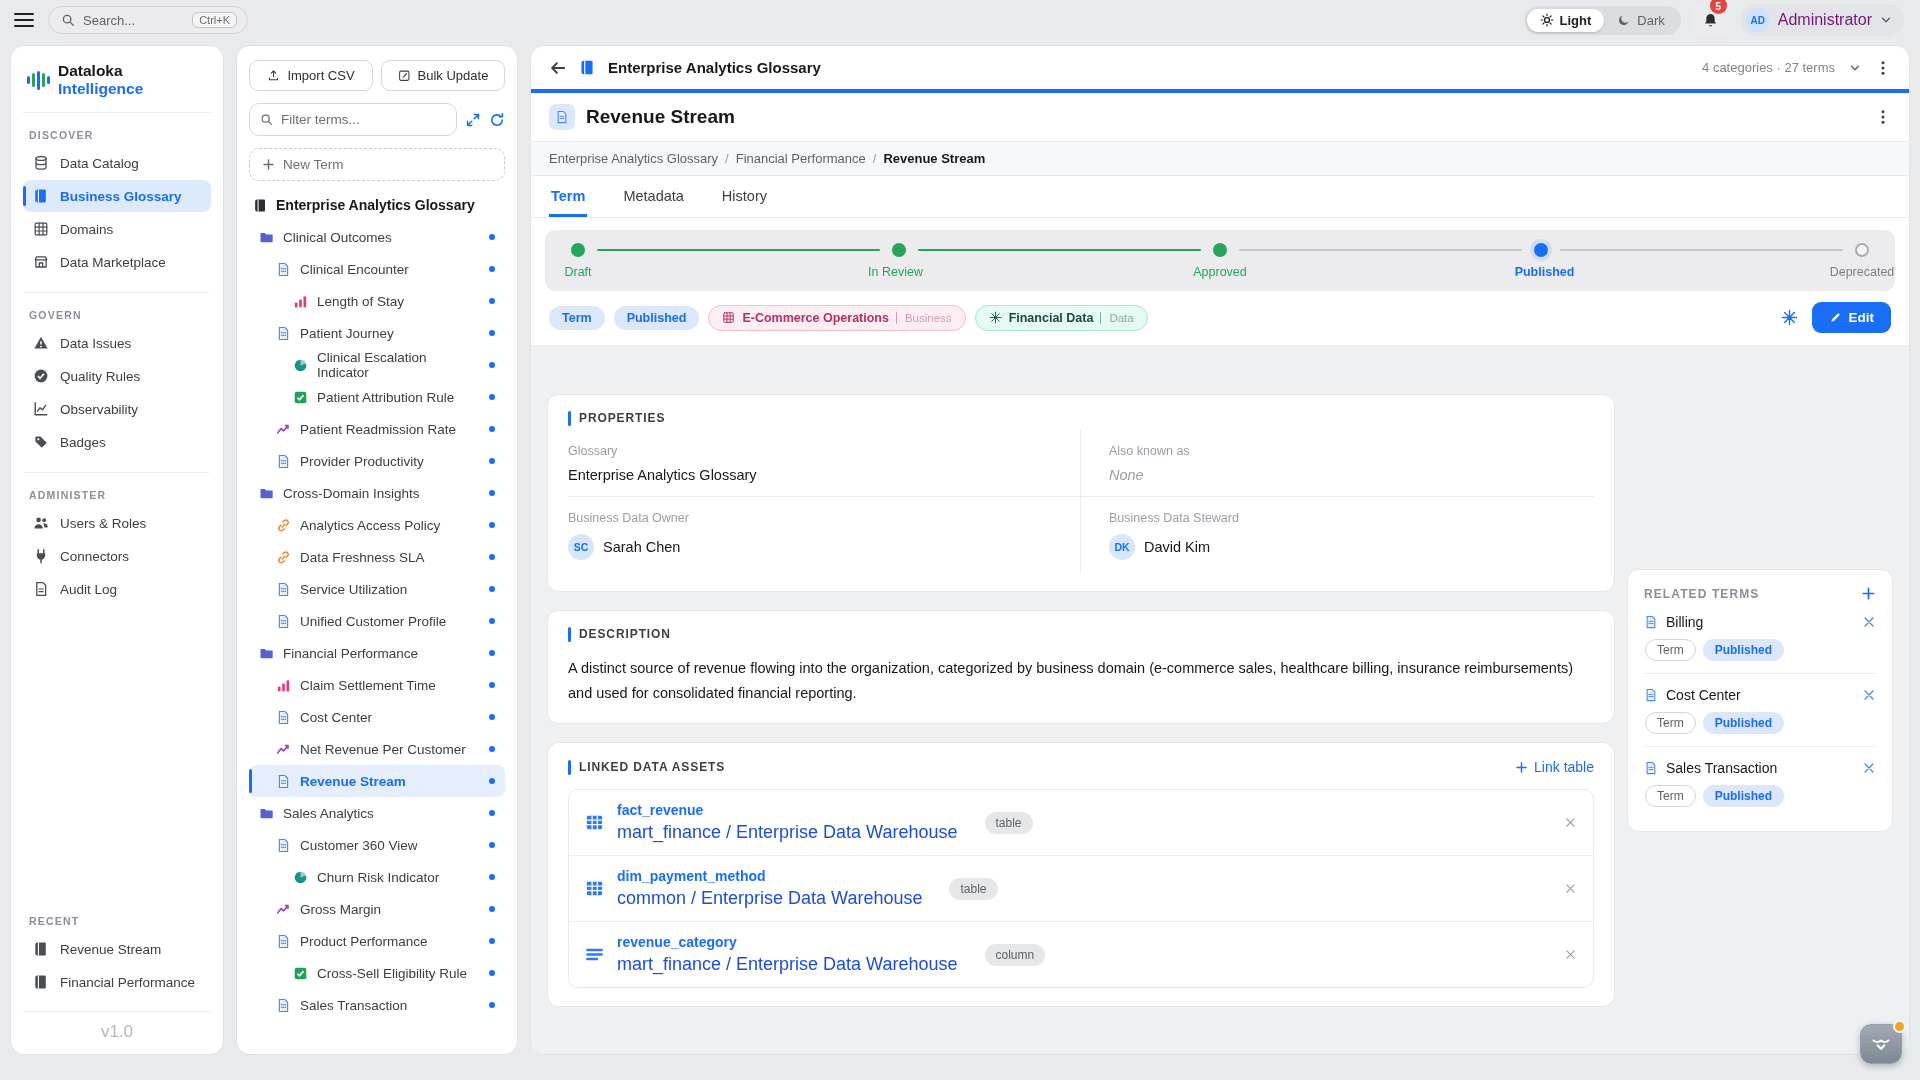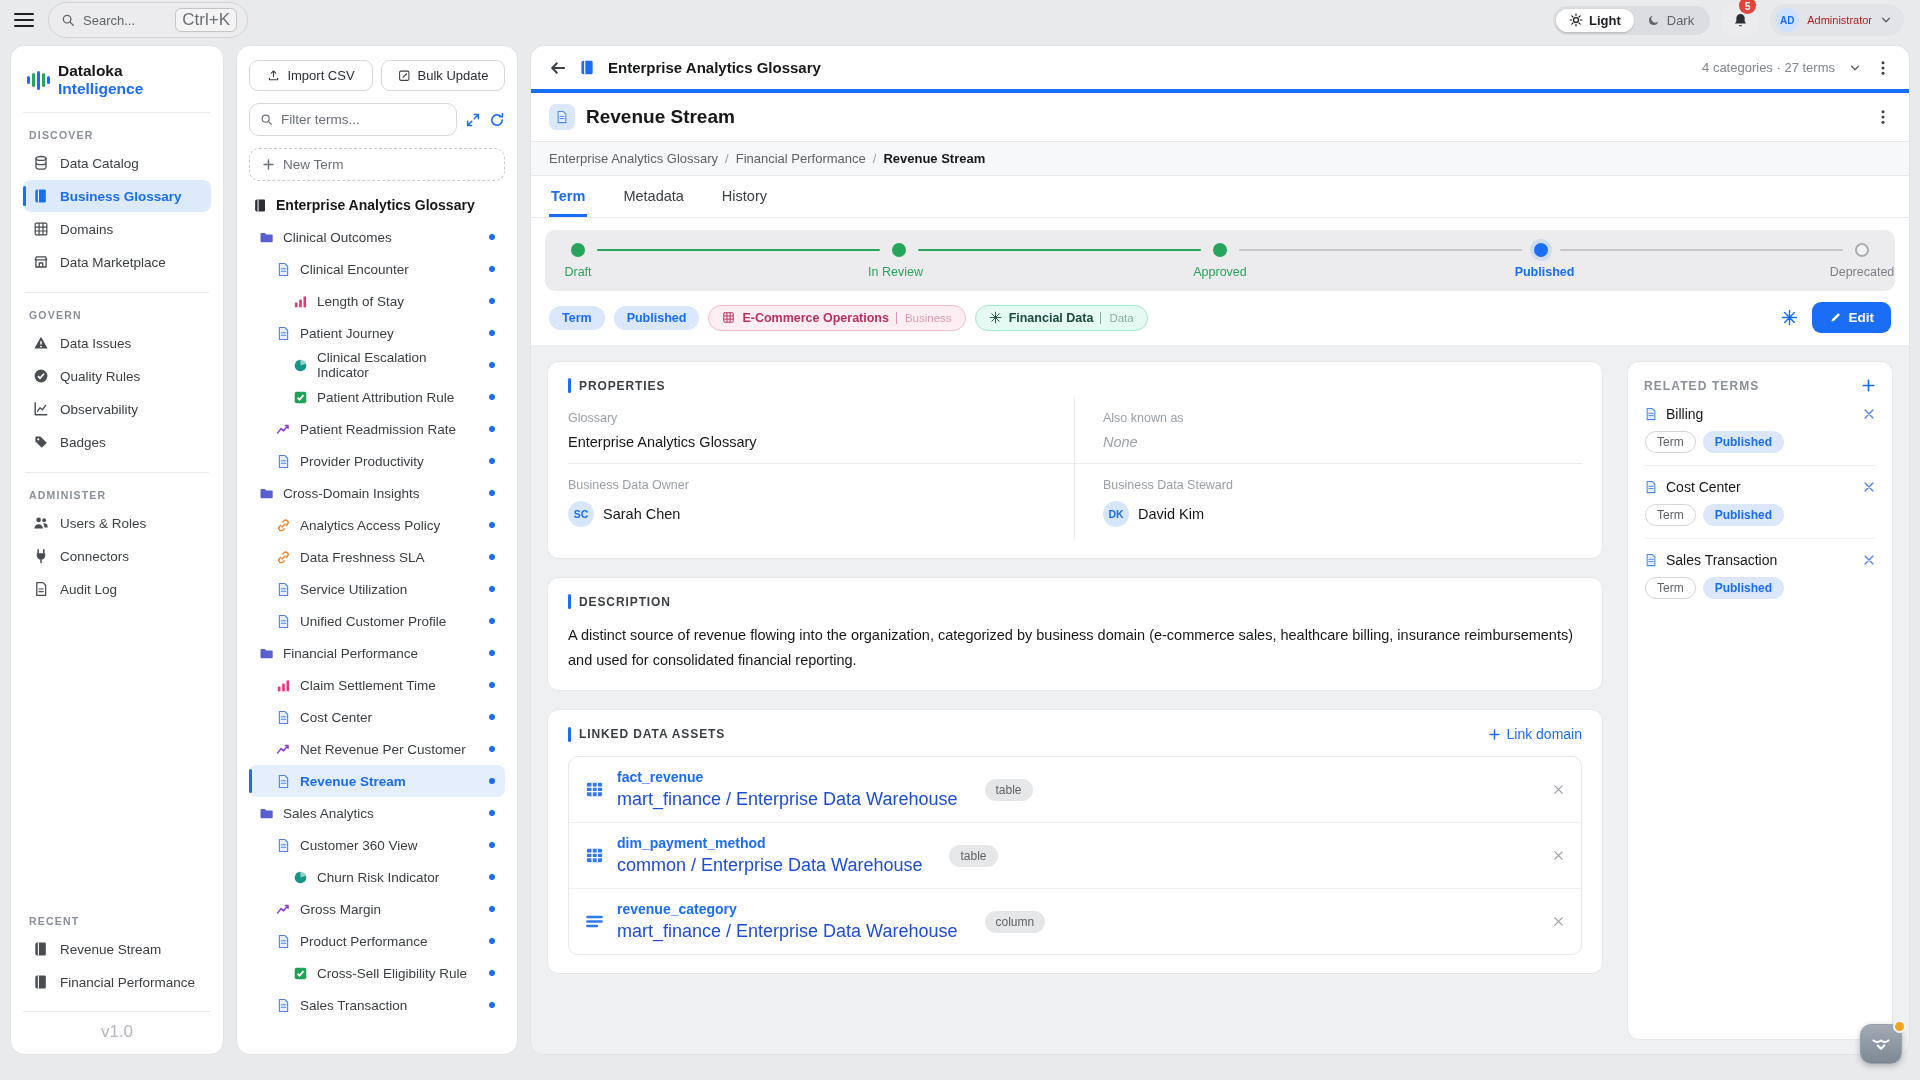--- a/index.html
+++ b/index.html
@@ -12,32 +12,32 @@
   .ic { display:inline-flex; align-items:center; justify-content:center; flex:none; }
   .ic svg { width:100%; height:100%; display:block; }
 
   
   .topbar { height:40px; display:flex; align-items:center; justify-content:space-between; padding:0 16px 0 14px; }
   .tb-left { display:flex; align-items:center; gap:14px; }
   .hamburger { width:20px; height:14px; display:flex; flex-direction:column; justify-content:space-between; cursor:pointer; }
   .hamburger i { height:2px; background:#202124; border-radius:2px; }
   .searchpill { display:flex; align-items:center; gap:8px; background:#ececee; border:1px solid #d3d4d7; border-radius:999px; padding:5px 10px 5px 12px; width:200px; color:#5f6368; font-size:13px; }
   .searchpill .ic { width:14px; height:14px; color:#5f6368; }
-  .kbd { margin-left:auto; border:1px solid #c3c4c7; border-radius:6px; padding:1px 6px; font-size:17px; color:#6b7076; background:#f4f4f5; }
+  .kbd { margin-left:auto; border:1px solid #c3c4c7; border-radius:6px; padding:1px 6px; font-size:11px; color:#6b7076; background:#f4f4f5; }
   .tb-right { display:flex; align-items:center; gap:12px; }
   .theme-toggle { display:flex; background:#dcdde0; border-radius:999px; padding:3px; }
   .theme-opt { display:flex; align-items:center; gap:6px; padding:4px 13px; border-radius:999px; font-size:13px; color:#5f6368; cursor:pointer; }
   .theme-opt .ic { width:14px; height:14px; }
   .theme-opt.on { background:#fff; color:#202124; box-shadow:0 1px 2px rgba(0,0,0,.18); font-weight:bold; }
   .bellwrap { position:relative; width:36px; height:32px; background:#ececee; border-radius:10px; display:flex; align-items:center; justify-content:center; cursor:pointer; }
   .bellwrap .ic { width:17px; height:17px; color:#2b2e33; }
   .nbadge { position:absolute; top:-7px; right:2px; min-width:17px; height:17px; background:#e5443c; color:#fff; font-size:10.5px; font-weight:bold; border-radius:999px; display:flex; align-items:center; justify-content:center; padding:0 4px; }
   .userpill { display:flex; align-items:center; gap:8px; background:#e3e4e7; border-radius:999px; padding:4px 12px 4px 5px; cursor:pointer; }
   .avatar-sm { width:24px; height:24px; border-radius:50%; background:#cfe2fb; color:#1a6ef5; font-size:10px; font-weight:bold; display:flex; align-items:center; justify-content:center; }
-  .username { font-size:11px; color:#b91c1c; }
+  .username { font-size:16px; color:#701a75; }
   .chev { width:12px; height:12px; color:#5f6368; }
 
   
   .cols { display:flex; gap:12px; padding:5px 10px 10px; height:1025px; }
   .card { background:#fff; border:1px solid #e2e3e6; border-radius:14px; }
 
   
   .sidebar { width:214px; flex:none; padding:16px 12px 10px; display:flex; flex-direction:column; }
   .brand { display:flex; align-items:center; gap:8px; padding:0 4px 14px; border-bottom:1px solid #ececee; }
   .wave { display:flex; align-items:center; gap:2px; height:20px; }
@@ -116,21 +116,21 @@
   .chip .ic { width:13px; height:13px; }
   .chip.blue { background:#dbe7fb; color:#1a6ef5; font-weight:bold; }
   .chip.pink { background:#fdeef4; border:1px solid #f3bcd0; color:#bb2f63; font-weight:bold; }
   .chip.teal { background:#e4faf2; border:1px solid #a5e7d2; color:#1d4a41; font-weight:bold; }
   .chip .sfx { font-weight:normal; font-size:11.5px; padding-left:8px; border-left:1px solid currentColor; opacity:.45; }
   .chips-right { margin-left:auto; display:flex; align-items:center; gap:14px; }
   .ai-ic { width:17px; height:17px; color:#1a6ef5; cursor:pointer; }
   .btn-edit { display:flex; align-items:center; gap:7px; background:#1a6ef5; color:#fff; border:none; border-radius:9px; padding:8px 17px; font-size:13.5px; font-weight:bold; cursor:pointer; font-family:inherit; }
   .btn-edit .ic { width:13px; height:13px; }
 
-  .content { flex:1; background:#eef0f2; display:flex; gap:24px; padding:16px 16px 14px; overflow:hidden; }
+  .content { flex:1; background:#eef0f2; display:flex; gap:12px; padding:16px 16px 14px; overflow:hidden;align-items:center; }
   .left-col { flex:1; min-width:0; display:flex; flex-direction:column; gap:18px; }
   .panel { background:#fff; border:1px solid #e6e8ea; border-radius:12px; padding:16px 20px 18px; }
   .sec-title { display:flex; align-items:center; gap:8px; font-size:12px; font-weight:bold; letter-spacing:.9px; color:#3c4043; }
   .sec-title::before { content:""; width:3px; height:15px; border-radius:2px; background:#1a6ef5; }
 
   .props-grid { display:grid; grid-template-columns:1fr 1fr; margin-top:4px; }
   .pcell { padding:14px 0 13px; }
   .pcell:nth-child(odd) { border-right:1px solid #ececee; padding-right:28px; }
   .pcell:nth-child(even) { padding-left:28px; }
   .pcell:nth-child(n+3) { border-top:1px solid #ececee; }
@@ -847,21 +847,21 @@
         </div>
         <div class="panel">
           <div class="assets-head">
             <div class="sec-title">LINKED DATA ASSETS</div>
             <span class="link-asset">
               <span class="ic">
                   <svg viewBox="0 0 16 16" fill="none" stroke="currentColor" stroke-width="1.5" stroke-linecap="round" stroke-linejoin="round">
                     <path d="M8 2.5v11M2.5 8h11" stroke-width="1.8"></path>
                   </svg>
                 </span>
-              <span>Link domain</span>
+              <span>Link table</span>
             </span>
           </div>
           <div class="assets-list" id="assets-list">
               <div class="asset-row">
                 <span class="ic asset-ic">
                   <svg viewBox="0 0 16 16">
                     <rect x="1.6" y="2.4" width="12.8" height="11.2" rx="1.2" fill="currentColor" stroke="none"></rect>
                     <path d="M1.6 6h12.8M1.6 9.8h12.8M6 2.4v11.2M10.4 2.4v11.2" stroke="#fff" stroke-width="1.1"></path>
                   </svg>
                 </span>

